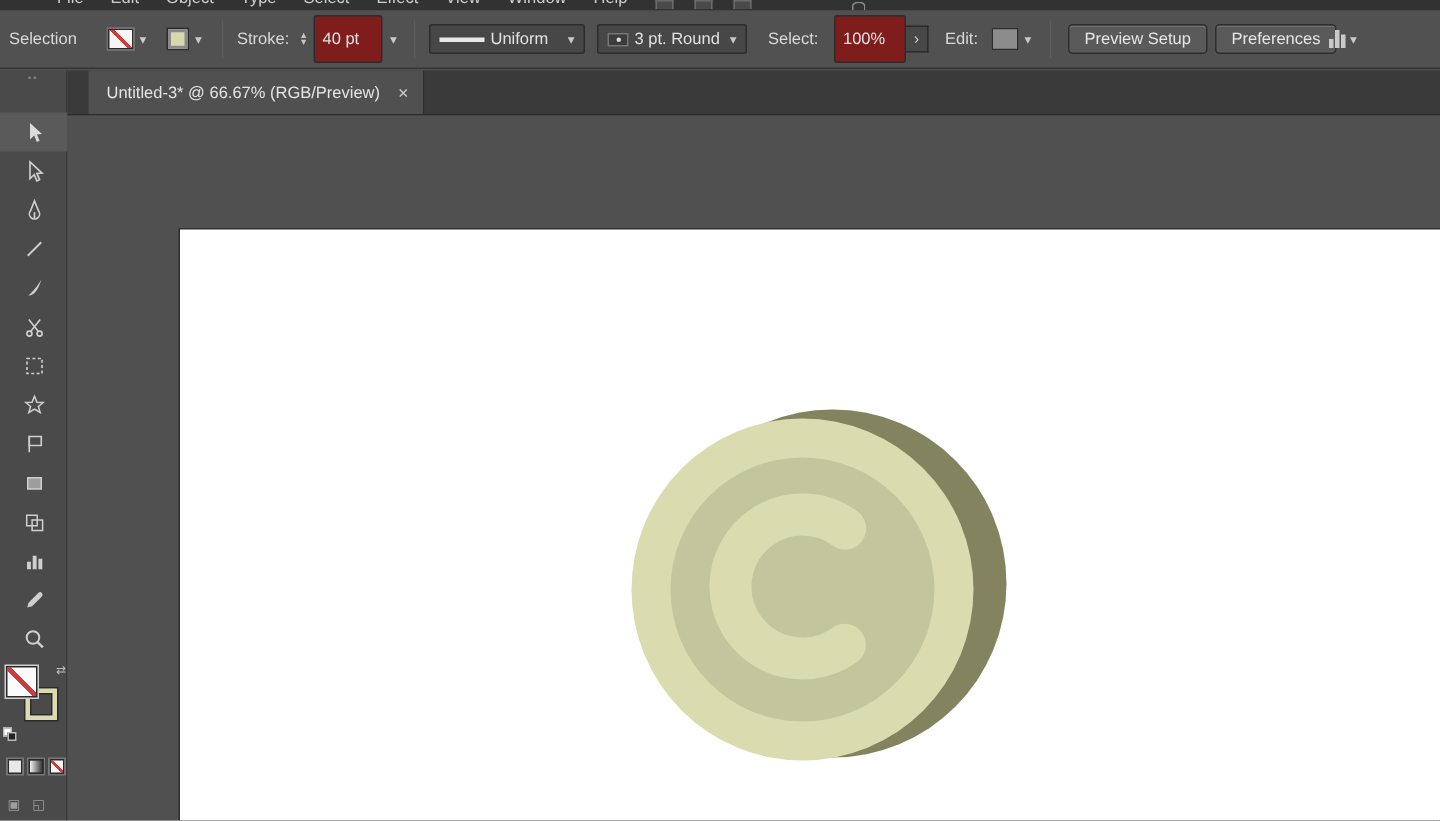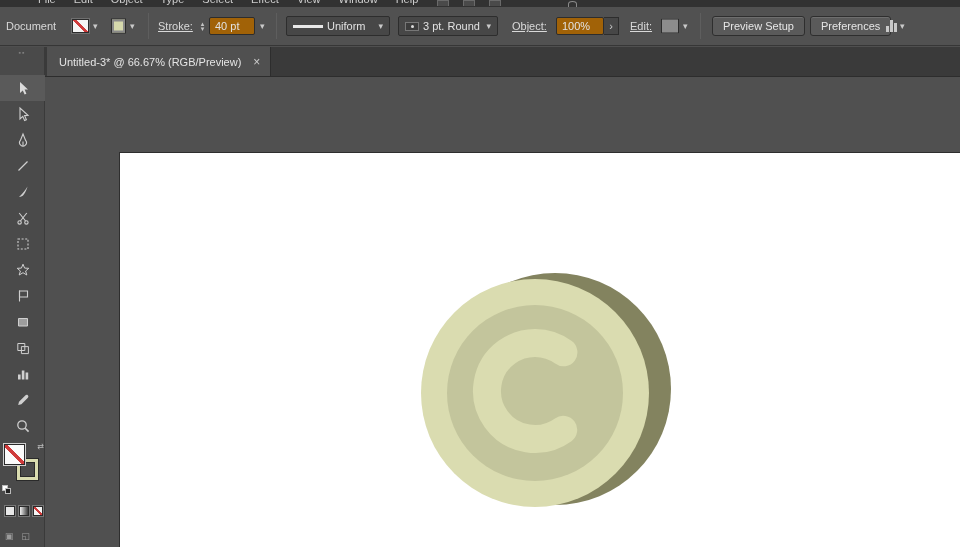--- a/index.html
+++ b/index.html
@@ -10,29 +10,29 @@
   
   .menubar { position:relative; height:7px; background:#323232; overflow:hidden; }
   .menubar .menu-items { position:absolute; left:38px; top:-9px; display:flex; gap:18px; line-height:16px; color:#cfcfcf; }
   .menubar .mb-icon { position:absolute; top:0; width:12px; height:6px; background:#4a4a4a; border:1px solid #6a6a6a; border-bottom:none; }
   .menubar .mb-circle { position:absolute; top:1px; width:9px; height:6px; border:1px solid #8a8a8a; border-radius:50% 50% 0 0; border-bottom:none; }
 
   
   .controlbar { position:relative; height:39px; background:#515151; border-bottom:1px solid #363636; }
   .controlbar > * { position:absolute; top:50%; transform:translateY(-50%); }
   .label { color:#d9d9d9; white-space:nowrap; }
-  .u { text-decoration:underline; }
+  .u { }
   .sep { width:1px; height:26px; background:#404040; border-right:1px solid #5e5e5e; }
   .chev { color:#c9c9c9; font-size:9px; cursor:default; }
   .swatch-none { width:17px; height:14px; background:
       linear-gradient(45deg, transparent 44%, #cf3b3b 44%, #cf3b3b 56%, transparent 56%), #f5f5f5;
       border:1px solid #2c2c2c; box-shadow:0 0 0 1px #6f6f6f; }
   .swatch-small { width:13px; height:13px; background:#d6d9ad; border:2px solid #8a8a8a; box-shadow:0 0 0 1px #2c2c2c; }
   .swatch-style { width:18px; height:15px; background:#8c8c8c; border:1px solid #2c2c2c; }
-  .field { height:18px; background:#a16207; border:1px solid #2d2d2d; border-radius:2px;
+  .field { height:32px; background:#7f1d1d; border:1px solid #2d2d2d; border-radius:2px;
            display:flex; align-items:center; padding:0 5px; color:#e2e2e2; }
   .stepper { display:flex; flex-direction:column; align-items:center; justify-content:center; width:9px; line-height:5px; font-size:7px; color:#c4c4c4; }
   .dropbox { height:20px; background:#474747; border:1px solid #2d2d2d; border-radius:2px;
              display:flex; align-items:center; gap:4px; padding:0 6px; color:#e2e2e2; }
   .dropbox .stroke-line { width:30px; height:3px; background:#e8e8e8; }
   .dropbox .brush-dot { width:14px; height:9px; border:1px solid #777; background:#3c3c3c; display:flex; align-items:center; justify-content:center; }
   .dropbox .brush-dot i { width:3px; height:3px; border-radius:50%; background:#ddd; }
   .dropbox .chev { margin-left:auto; }
   .btn { height:20px; background:#5a5a5a; border:1px solid #2e2e2e; border-radius:3px;
          display:flex; align-items:center; padding:0 10px; color:#e6e6e6; box-shadow:inset 0 1px 0 #6e6e6e; cursor:default; white-space:nowrap; }
@@ -62,21 +62,21 @@
   .mini-row { position:absolute; left:5px; top:459px; display:flex; gap:4px; }
   .mini { width:10px; height:10px; border:1px solid #2a2a2a; box-shadow:0 0 0 1px #777; }
   .mini.color { background:#e8e8e8; }
   .mini.grad { background:linear-gradient(90deg,#f2f2f2,#3a3a3a); }
   .mini.none { background:linear-gradient(45deg, transparent 42%, #cf3b3b 42%, #cf3b3b 58%, transparent 58%), #f5f5f5; }
   .bottom-icons { position:absolute; left:5px; top:484px; display:flex; gap:8px; color:#9c9c9c; font-size:9px; }
 
   
   .content { position:relative; flex:1; display:flex; flex-direction:column; }
   .tabbar { height:30px; background:#3a3a3a; border-bottom:1px solid #2d2d2d; display:flex; align-items:flex-end; }
-  .tab { height:29px; margin-left:2px; background:#505050; display:flex; align-items:center; gap:12px; padding:0 10px 0 12px; color:#e4e4e4; border-right:1px solid #2d2d2d; }
+  .tab { height:29px; margin-left:14px; background:#505050; display:flex; align-items:center; gap:12px; padding:0 10px 0 12px; color:#e4e4e4; border-right:1px solid #2d2d2d; }
   .tab-close { color:#cccccc; font-size:12px; cursor:default; }
   .canvas { position:relative; flex:1; background:#505050; overflow:hidden; }
   .artboard { position:absolute; left:75px; top:76px; width:840px; height:395px; background:#ffffff; box-shadow:0 0 0 1px #2e2e2e; }
   .artboard svg { display:block; }
 
   svg.icon { display:block; }
   svg.icon * { vector-effect:non-scaling-stroke; }
 </style>
 </head>
 <body>
@@ -95,21 +95,21 @@
       <span>Window</span>
       <span>Help</span>
     </div>
     <span class="mb-icon" style="left:437px"></span>
     <span class="mb-icon" style="left:463px"></span>
     <span class="mb-icon" style="left:489px"></span>
     <span class="mb-circle" style="left:568px"></span>
   </div>
 
   <div class="controlbar">
-    <span class="label" style="left:6px">Document</span>
+    <span class="label" style="left:6px">Selection</span>
 
     <span class="swatch-none" style="left:72px"></span>
     <span class="chev" style="left:93px">▾</span>
 
     <span class="swatch-small" style="left:112px"></span>
     <span class="chev" style="left:130px">▾</span>
 
     <span class="sep" style="left:148px"></span>
 
     <span class="label u" style="left:158px">Stroke:</span>
@@ -129,21 +129,21 @@
     </span>
 
     <span class="dropbox" style="left:398px; width:100px">
       <span class="brush-dot">
           <i></i>
         </span>
       <span>3 pt. Round</span>
       <span class="chev">▾</span>
     </span>
 
-    <span class="label u" style="left:512px">Object:</span>
+    <span class="label u" style="left:512px">Select:</span>
     <span class="field" style="left:556px; width:48px">100%</span>
     <span class="arrowbtn" style="left:604px">›</span>
 
     <span class="label u" style="left:630px">Edit:</span>
     <span class="swatch-style" style="left:661px"></span>
     <span class="chev" style="left:683px">▾</span>
 
     <span class="sep" style="left:700px"></span>
 
     <span class="btn" style="left:712px">Preview Setup</span>

